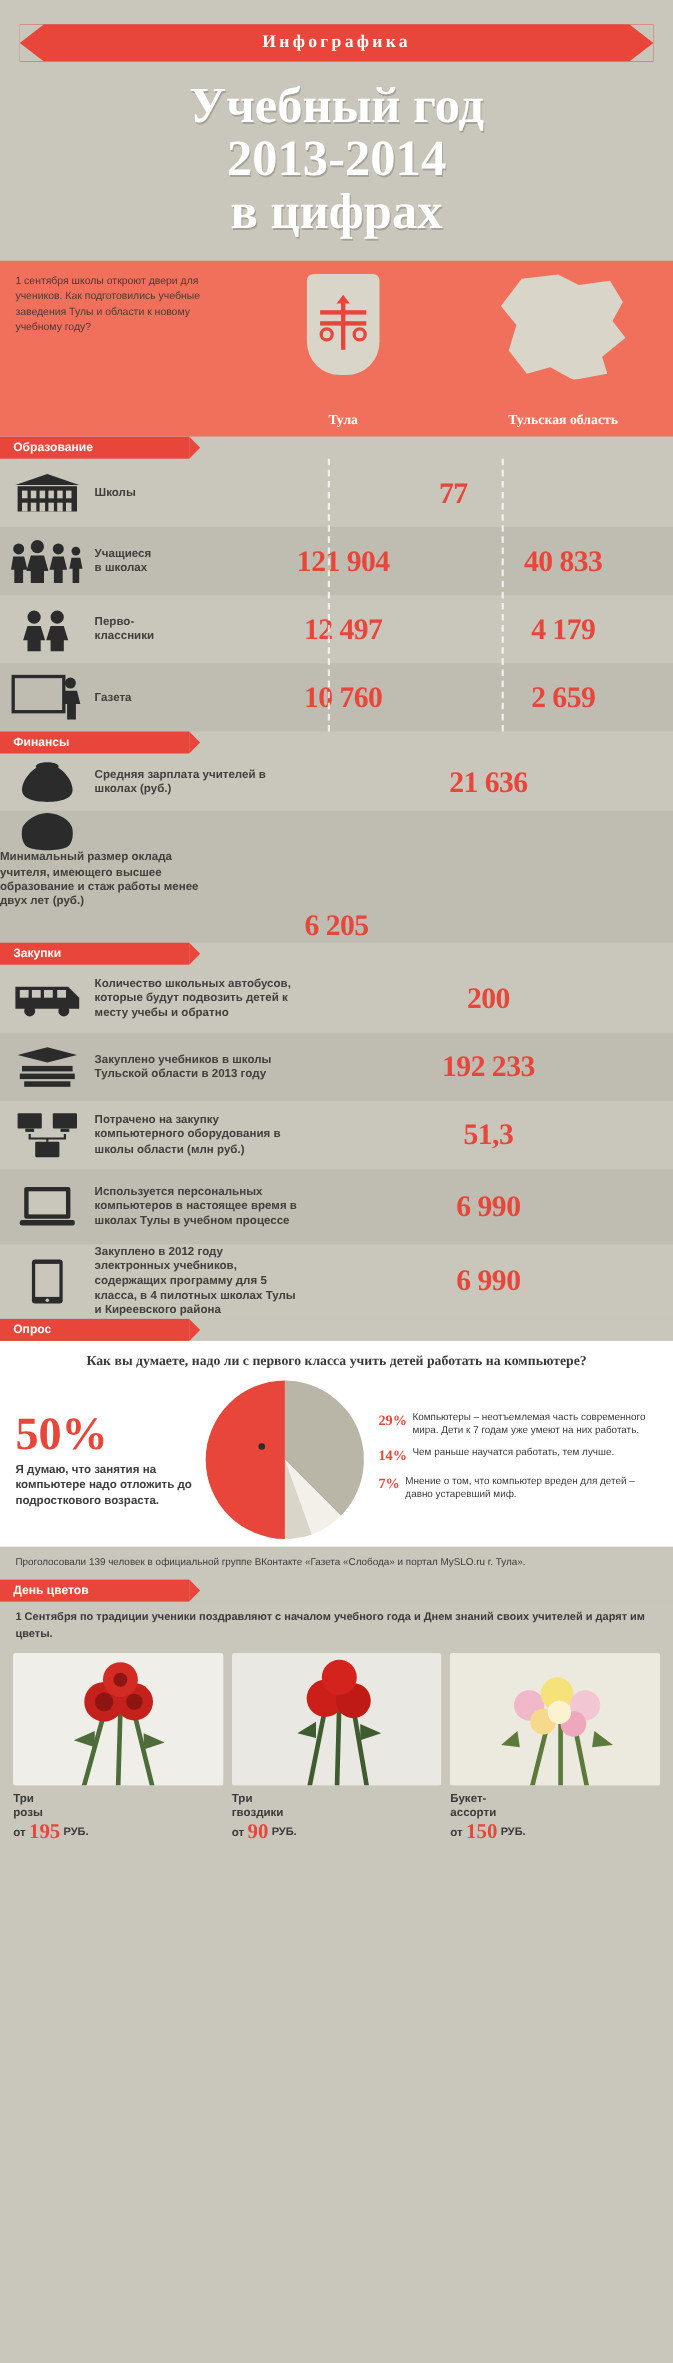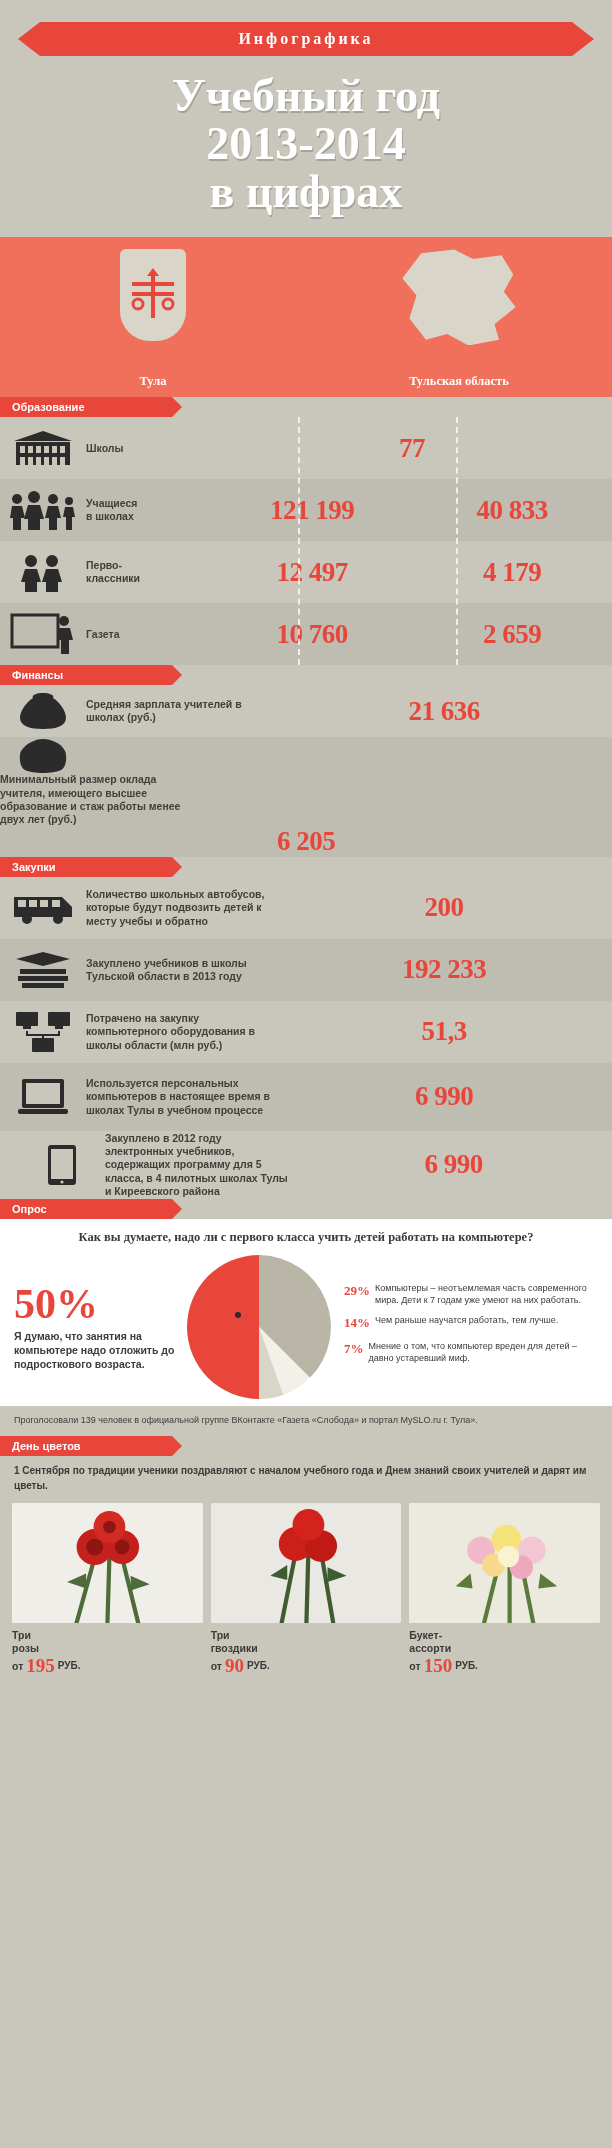--- a/index.html
+++ b/index.html
@@ -166,20 +166,21 @@
     </div>
   </div>
 
   <div class="title">
     <div>Учебный год</div>
     <div>2013-2014</div>
     <div>в цифрах</div>
   </div>
 
   <div class="intro">
+    <div class="intro-text">1 сентября школы откроют двери для учеников. Как подготовились учебные заведения Тулы и области к новому учебному году?</div>
     <div class="intro-col">
       <div class="coat">
         <svg width="50" height="58" viewBox="0 0 50 58">
           <rect x="4" y="16" width="42" height="4" fill="#e8463a"></rect>
           <rect x="4" y="26" width="42" height="4" fill="#e8463a"></rect>
           <rect x="23" y="6" width="4" height="46" fill="#e8463a"></rect>
           <path d="M25 2 L31 10 L19 10 Z" fill="#e8463a"></path>
           <circle cx="10" cy="38" r="5" fill="none" stroke="#e8463a" stroke-width="3"></circle>
           <circle cx="40" cy="38" r="5" fill="none" stroke="#e8463a" stroke-width="3"></circle>
         </svg>
@@ -234,21 +235,21 @@
             <path d="M4 16h10l3 12h-4v12h-8V28H2z"></path>
           <circle cx="26" cy="7" r="6"></circle>
             <path d="M20 15h12l4 14h-4v11H20V29h-4z"></path>
           <circle cx="45" cy="9" r="5"></circle>
             <path d="M40 16h10l3 12h-4v12h-8V28h-4z"></path>
           <circle cx="61" cy="11" r="4"></circle>
             <path d="M57 17h8l2 10h-3v13h-6V27h-3z"></path>
         </svg>
       </div>
       <div class="label">Учащиеся<br>в школах</div>
-      <div class="val">121 199</div>
+      <div class="val">121 904</div>
       <div class="val">40 833</div>
     </div>
 
     <div class="row" style="min-height:62px;">
       <div class="icon">
         <svg width="54" height="40" viewBox="0 0 54 40" fill="#2b2b2b">
           <circle cx="15" cy="9" r="6"></circle>
             <path d="M9 17h12l4 13h-4v10H9V30H5z"></path>
           <circle cx="36" cy="9" r="6"></circle>
             <path d="M30 17h12l4 13h-4v10H30V30h-4z"></path>
@@ -359,21 +360,21 @@
         <svg width="54" height="42" viewBox="0 0 54 42" fill="#2b2b2b">
           <rect x="6" y="3" width="42" height="29" rx="2"></rect>
           <rect x="10" y="7" width="34" height="21" fill="#c9c6bb"></rect>
           <rect x="2" y="33" width="50" height="5" rx="2"></rect>
         </svg>
       </div>
       <div class="label" style="width:190px;">Используется персональных компьютеров в настоящее время в школах Тулы в учебном процессе</div>
       <div class="val single">6 990</div>
     </div>
 
-    <div class="row" style="min-height:68px;padding-left:19px;">
+    <div class="row" style="min-height:68px;">
       <div class="icon">
         <svg width="44" height="44" viewBox="0 0 44 44" fill="#2b2b2b">
           <rect x="8" y="2" width="28" height="40" rx="3"></rect>
           <rect x="11" y="6" width="22" height="30" fill="#c9c6bb"></rect>
           <circle cx="22" cy="39" r="1.6" fill="#c9c6bb"></circle>
         </svg>
       </div>
       <div class="label" style="width:190px;">Закуплено в 2012 году электронных учебников, содержащих программу для 5 класса, в 4 пилотных школах Тулы и Киреевского района</div>
       <div class="val single">6 990</div>
     </div>

